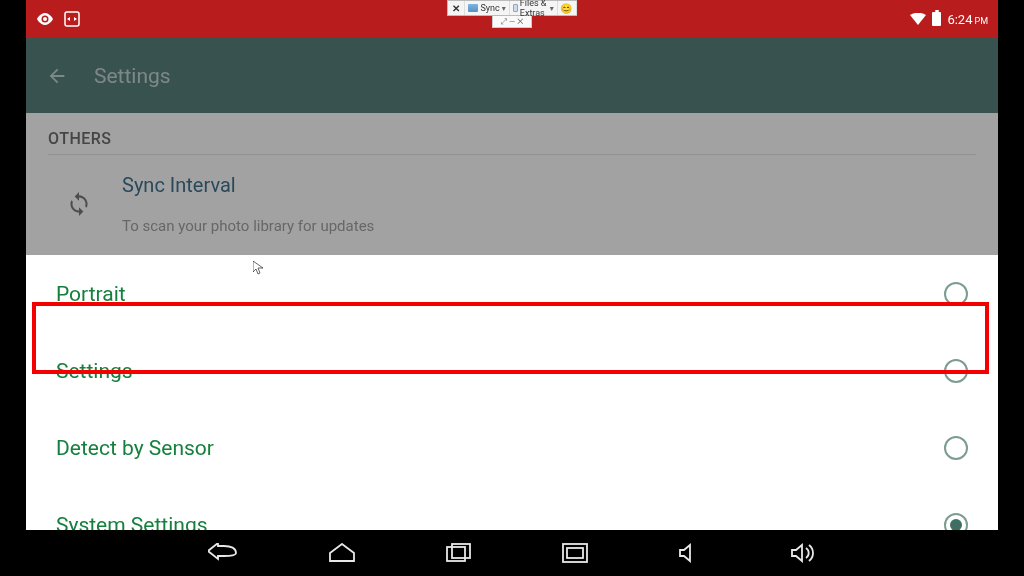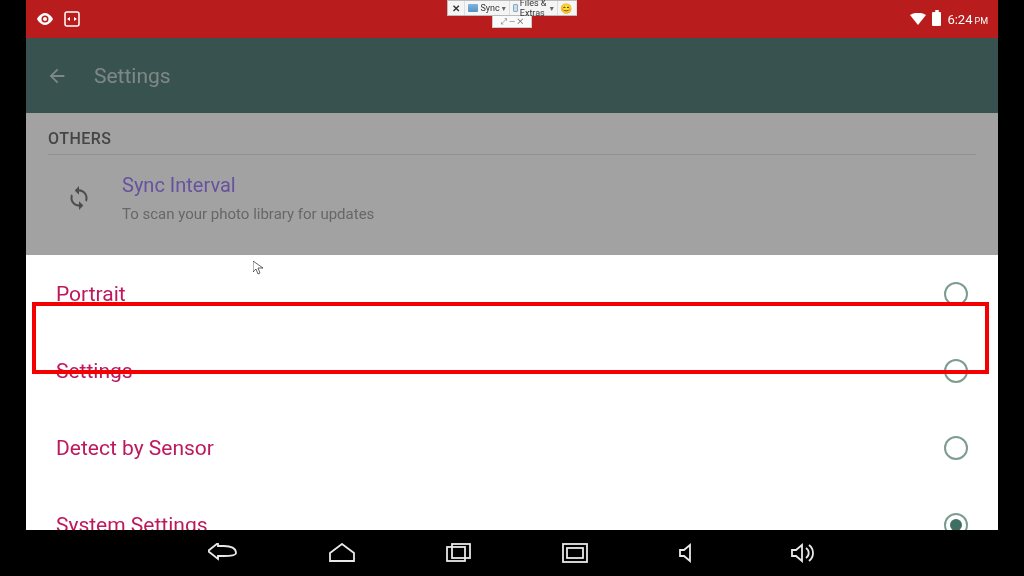--- a/index.html
+++ b/index.html
@@ -102,56 +102,56 @@
     gap: 26px;
   }
   .back-arrow svg { display:block;}
   .app-title { font-size: 21px; font-weight:400;}
   
   .dim-overlay {
     position:absolute; inset:0; background: rgba(70,70,70,0.5); pointer-events:none;
   }
   .section-area {
     background: #fff;
-    padding-bottom: 12px;
+    padding-bottom: 0;
   }
   .section-header {
     padding: 16px 22px 6px;
     font-size: 16px;
     font-weight:500;
     color:#444;
     letter-spacing:0.5px;
   }
   .section-divider {
     height:1px; background:#ddd; margin: 0 22px 0 22px;
   }
   .sync-row {
     display:flex; align-items:center; gap: 30px;
     padding: 18px 22px 20px 40px;
   }
   .sync-icon svg{display:block;}
-  .sync-texts .t1 { font-size:20px; color:#8b5cf6; font-weight:400;}
-  .sync-texts .t2 { font-size:15px; color:#888; margin-top:8px;}
+  .sync-texts .t1 { font-size:20px; color:#0c4a6e; font-weight:400;}
+  .sync-texts .t2 { font-size:15px; color:#888; margin-top:20px;}
   
   .options {
     flex: 1;
     background:#fff;
     overflow:hidden;
   }
   .option-row {
     display:flex;
     align-items:center;
     justify-content:space-between;
     padding: 0 30px 0 30px;
     height: 77px;
     position:relative;
   }
   .option-label {
     font-size: 21px;
-    color: #be185d;
+    color: #15803d;
     font-weight:400;
   }
   .radio {
     width: 24px; height:24px; border: 2.5px solid #7c9c92; border-radius:50%;
     display:flex;align-items:center;justify-content:center;
   }
   .radio.selected::after{
     content:""; width:12px;height:12px;border-radius:50%; background:#3f6e63;
   }
   .highlight-box {

